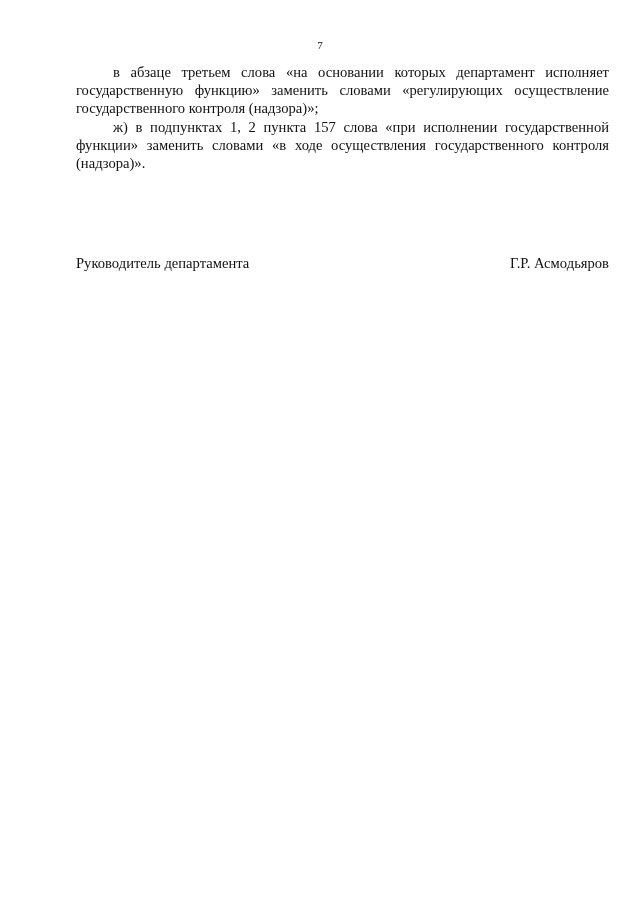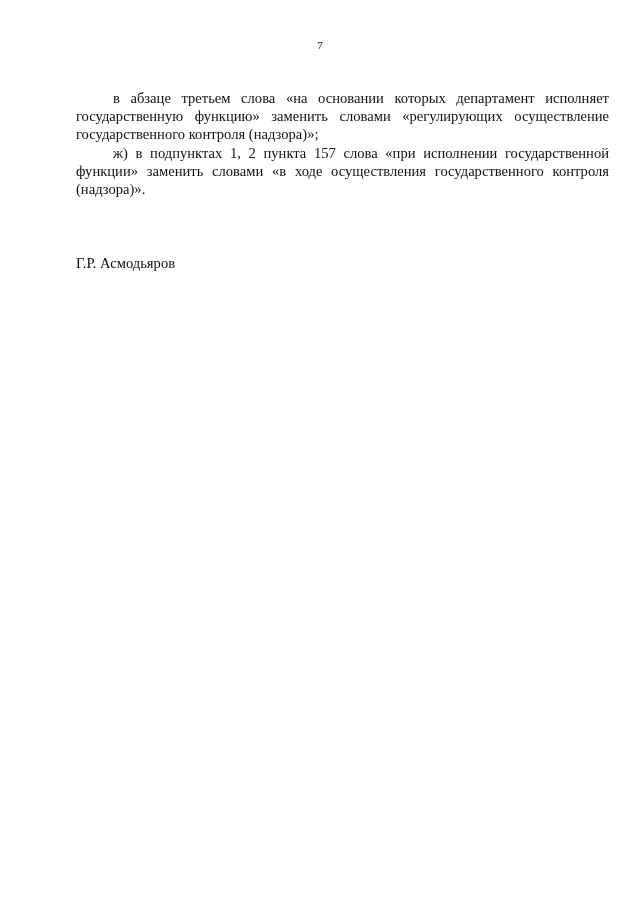--- a/index.html
+++ b/index.html
@@ -1,31 +1,32 @@
 <!DOCTYPE html>
 <html><head>
 <meta charset="utf-8">
 <style>
   html, body { margin: 0; padding: 0; background: #ffffff; }
   body { width: 640px; height: 905px; position: relative; overflow: hidden;
          font-family: "Liberation Serif", "DejaVu Serif", serif; color: #111; }
   .page-number { position: absolute; top: 38px; left: 0; width: 640px; text-align: center;
                  font-size: 11px; line-height: 14px; }
   .body-text { position: absolute; top: 63px; left: 76px; width: 533px;
-               font-size: 14.6px; line-height: 18.2px; margin-top: 26px; }
+               font-size: 14.6px; line-height: 18.2px; }
   .para { margin: 0; text-align: justify; text-indent: 37px; }
   .signature { position: absolute; top: 254px; left: 76px; width: 533px;
                display: flex; justify-content: space-between;
                font-size: 14.6px; line-height: 18px; }
 </style>
 </head>
 <body>
 
 <div class="page-number">7</div>
 
 <div class="body-text">
   <p class="para">в абзаце третьем слова «на основании которых департамент исполняет государственную функцию» заменить словами «регулирующих осуществление государственного контроля (надзора)»;</p>
   <p class="para">ж) в подпунктах 1, 2 пункта 157 слова «при исполнении государственной функции» заменить словами «в ходе осуществления государственного контроля (надзора)».</p>
 </div>
 
 <div class="signature">
+  <span>Руководитель департамента</span>
   <span>Г.Р. Асмодьяров</span>
 </div>
 
 </body></html>

